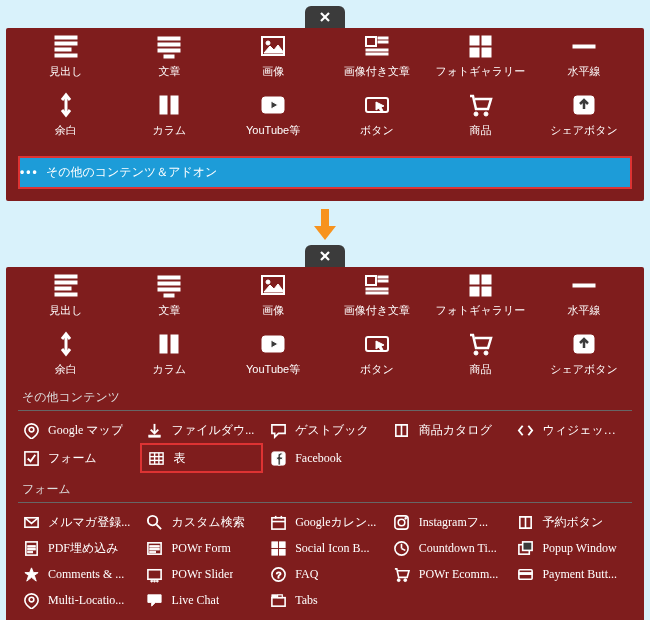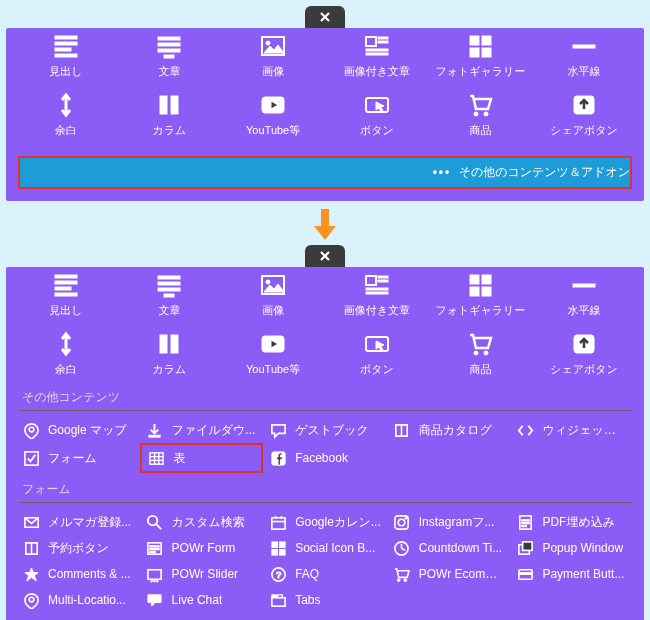--- a/index.html
+++ b/index.html
@@ -3,21 +3,21 @@
 <meta charset="utf-8">
 <style>
   * { box-sizing: border-box; margin: 0; padding: 0; }
   body {
     background: #d9f2fb;
     font-family: "Hiragino Kaku Gothic Pro", "Meiryo", sans-serif;
     width: 650px;
     padding: 6px;
   }
   .panel {
-    background: #8b5cf6;
+    background: #7f1d1d;
     color: #fff;
     padding: 0 8px 12px 8px;
     border-radius: 2px;
     position: relative;
   }
   .close-tab {
     position: absolute;
     top: -22px;
     left: 50%;
     transform: translateX(-50%);
@@ -50,21 +50,21 @@
     justify-content: center;
     margin-bottom: 4px;
   }
   .tile .icon svg { width: 26px; height: 26px; fill: #fff; stroke: #fff; }
   .tile .label { font-size: 11px; white-space: nowrap; }
   .more-btn {
     margin: 14px 4px 0 4px;
     background: #1d9cd8;
     border: 2px solid #d33;
     color: #fff;
-    text-align: right;
+    text-align: left;
     font-size: 12px;
     padding: 6px 0;
     cursor: pointer;
   }
   .more-btn .dots { letter-spacing: 2px; margin-right: 4px; font-weight: bold;}
   .arrow-down {
     text-align: center;
     margin: 8px 0 0 0;
   }
   .arrow-down svg { width: 26px; height: 32px; }
@@ -72,20 +72,21 @@
     font-size: 12px;
     color: #ddd;
     border-bottom: 1px solid #666;
     padding: 8px 4px 4px 4px;
     margin: 0 4px;
   }
   .mini-grid {
     display: flex;
     flex-wrap: wrap;
     margin: 6px 2px 0 2px;
+    font-family: Liberation Serif, serif;
   }
   .mini-item {
     width: 20%;
     display: flex;
     align-items: center;
     padding: 4px 6px;
     cursor: pointer;
     white-space: nowrap;
     overflow: hidden;
   }
@@ -626,32 +627,32 @@
           <div class="mi-icon">
             <svg viewBox="0 0 18 18">
               <use href="#i-instagram"></use>
             </svg>
           </div>
           <div class="mi-label">Instagramフ...</div>
         </div>
         <div class="mini-item">
           <div class="mi-icon">
             <svg viewBox="0 0 18 18">
+              <use href="#i-book"></use>
+            </svg>
+          </div>
+          <div class="mi-label">予約ボタン</div>
+        </div>
+        <div class="mini-item">
+          <div class="mi-icon">
+            <svg viewBox="0 0 18 18">
               <use href="#i-pdf"></use>
             </svg>
           </div>
           <div class="mi-label">PDF埋め込み</div>
-        </div>
-        <div class="mini-item">
-          <div class="mi-icon">
-            <svg viewBox="0 0 18 18">
-              <use href="#i-book"></use>
-            </svg>
-          </div>
-          <div class="mi-label">予約ボタン</div>
         </div>
         <div class="mini-item">
           <div class="mi-icon">
             <svg viewBox="0 0 18 18">
               <use href="#i-form"></use>
             </svg>
           </div>
           <div class="mi-label">POWr Form</div>
         </div>
         <div class="mini-item">

